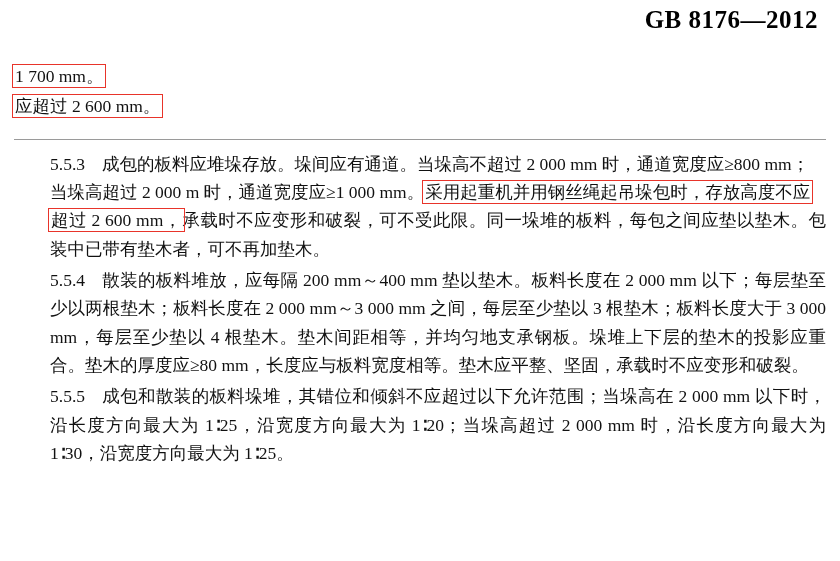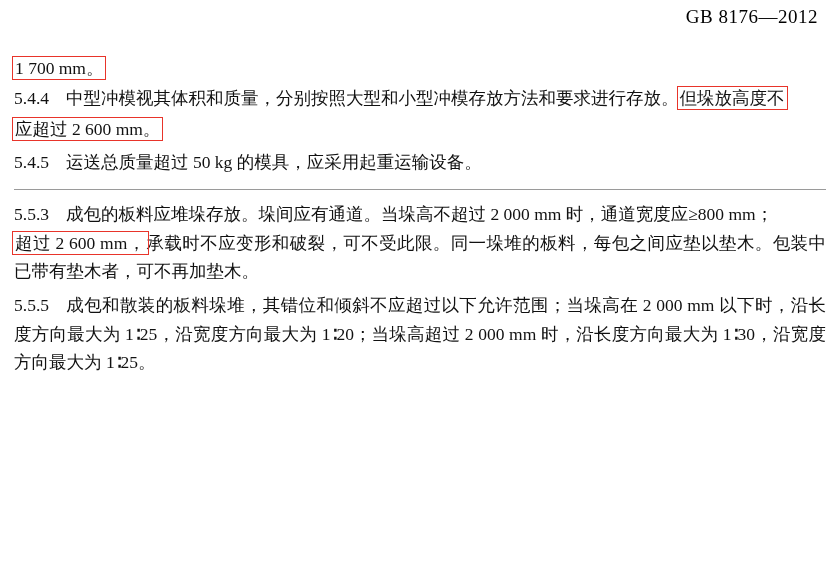--- a/index.html
+++ b/index.html
@@ -18,22 +18,22 @@
   .page {
     position: relative;
     width: 840px;
     height: 561px;
     box-sizing: border-box;
     padding: 0 14px;
   }
   .std-header {
     text-align: right;
     font-family: "Liberation Serif", "DejaVu Serif", serif;
-    font-weight: normal;
-    font-size: 19px;
+    font-weight: bold;
+    font-size: 25px;
     letter-spacing: 0.5px;
     color: #000;
     padding-top: 6px;
     padding-right: 8px;
     height: 26px;
   }
   .block {
     margin-top: 4px;
   }
   p {
@@ -58,61 +58,62 @@
     outline: 1.6px solid #e8342a;
     outline-offset: 1px;
     padding: 0 1px;
   }
   .divider {
     border: none;
     border-top: 1.2px solid #9a9a9a;
     margin: 13px 0 10px 0;
   }
   .firstline {
-    margin-top: 22px;
+    margin-top: 30px;
   }
   .para-group p {
     margin-bottom: 0;
+    margin-left: 36px;
   }
   .spacer-xs { height: 3px; }
 </style>
 </head>
 <body>
 
 <div class="page">
 
   <div class="std-header">GB 8176—2012</div>
 
   <div class="block">
 
     <p class="firstline"><span class="hl">1 700 mm。</span></p>
 
 
 
-    <p><span class="num sect">5.4.4</span><span>中型冲模视其体积和质量，分别按照大型和小型冲模存放方法和要求进行存放。</span><span class="hl">但垛放高度不</span></p>
 
     <p><span class="hl">应超过 2 600 mm。</span></p>
 
     <div class="spacer-xs"></div>
 
-    <p><span class="num sect">5.4.5</span><span>运送总质量超过 50 kg 的模具，应采用起重运输设备。</span></p>
 
   </div>
 
   <hr class="divider">
 
   <div class="block para-group">
 
     <p><span class="num sect">5.5.3</span><span>成包的板料应堆垛存放。垛间应有通道。当垛高不超过 2 000 mm 时，通道宽度应≥800 mm；</span></p>
 
+    <p><span>当垛高超过 2 000 m 时，通道宽度应≥1 000 mm。</span><span class="hl">采用起重机并用钢丝绳起吊垛包时，存放高度不应</span></p>
 
     <p><span class="hl">超过 2 600 mm，</span><span>承载时不应变形和破裂，可不受此限。同一垛堆的板料，每包之间应垫以垫木。包装中已带有垫木者，可不再加垫木。</span></p>
 
     <div class="spacer-xs"></div>
 
+    <p><span class="num sect">5.5.4</span><span>散装的板料堆放，应每隔 200 mm～400 mm 垫以垫木。板料长度在 2 000 mm 以下；每层垫至少以两根垫木；板料长度在 2 000 mm～3 000 mm 之间，每层至少垫以 3 根垫木；板料长度大于 3 000 mm，每层至少垫以 4 根垫木。垫木间距相等，并均匀地支承钢板。垛堆上下层的垫木的投影应重合。垫木的厚度应≥80 mm，长度应与板料宽度相等。垫木应平整、坚固，承载时不应变形和破裂。</span></p>
 
     <div class="spacer-xs"></div>
 
     <p><span class="num sect">5.5.5</span><span>成包和散装的板料垛堆，其错位和倾斜不应超过以下允许范围；当垛高在 2 000 mm 以下时，沿长度方向最大为 1∶25，沿宽度方向最大为 1∶20；当垛高超过 2 000 mm 时，沿长度方向最大为 1∶30，沿宽度方向最大为 1∶25。</span></p>
 
   </div>
 
 </div>
 
 </body></html>

